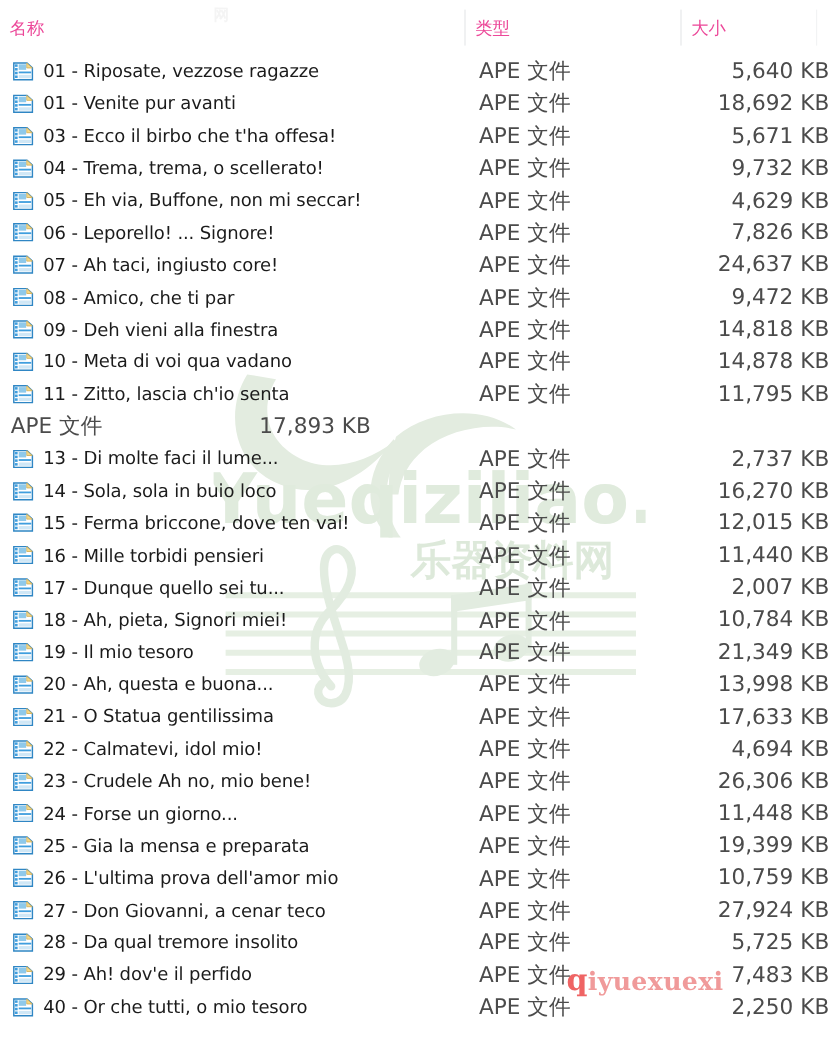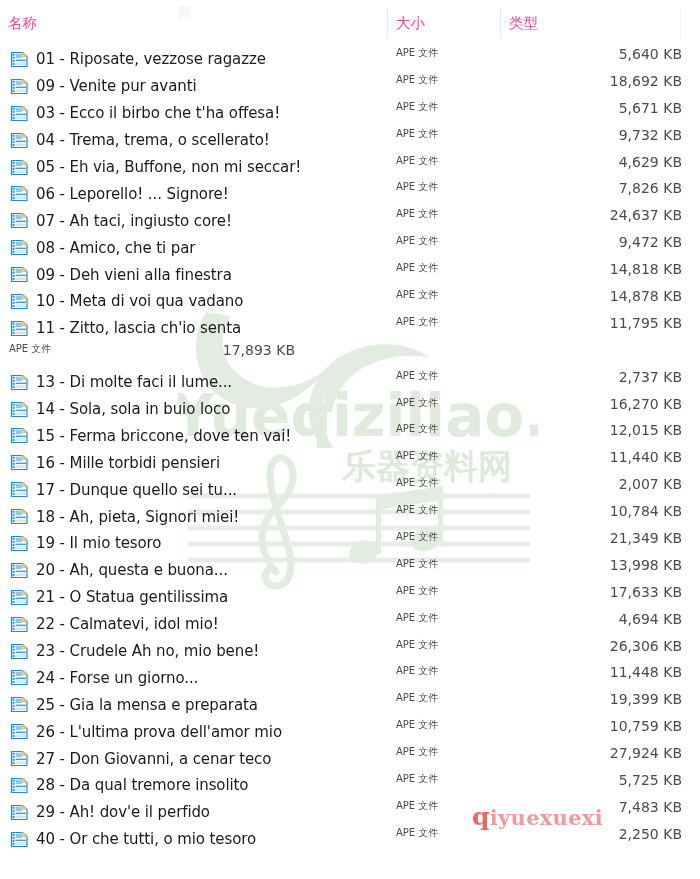--- a/index.html
+++ b/index.html
@@ -107,50 +107,52 @@
     background: #ffffff;
   }
 
   
   .rows {
     position: relative;
     z-index: 2;
   }
   .row {
     display: flex;
+    align-items: center;
     height: 26.9px;
     background: transparent;
+    gap: 14px;
   }
   .cell-name {
     width: 387px;
     display: flex;
     align-items: center;
     padding-left: 10px;
     overflow: hidden;
   }
   .fname {
     font-size: 15px;
     color: #1b1b1b;
     white-space: nowrap;
     font-family: "DejaVu Sans", "Liberation Sans", sans-serif;
     letter-spacing: -0.1px;
   }
   .cell-type {
     width: 180px;
     padding-left: 9px;
-    font-size: 10px;
+    font-size: 18px;
     color: #4b4b4b;
     white-space: nowrap;
     font-family: "DejaVu Sans", "Liberation Sans", sans-serif;
   }
   .cell-size {
     width: 124px;
     padding-right: 9px;
     text-align: right;
-    font-size: 14px;
+    font-size: 18px;
     color: #4b4b4b;
     white-space: nowrap;
     font-family: "DejaVu Sans", "Liberation Sans", sans-serif;
   }
 
   
   .ficon {
     width: 19px;
     height: 19px;
     flex: 0 0 19px;
@@ -209,28 +211,28 @@
       </svg>
     </div>
 
     <div class="wm-red"><span class="q-big">q</span><span>iyuexuexi</span></div>
   </div>
 
   <div class="header">
     <div class="hdr-cell hdr-name">
       <span>名称</span>
     </div>
+    <div class="hdr-cell hdr-type">
+      <span class="hdr-div"></span>
+      <span>类型</span>
+    </div>
     <div class="hdr-cell hdr-size">
       <span class="hdr-div"></span>
       <span>大小</span>
     </div>
-    <div class="hdr-cell hdr-type">
-      <span class="hdr-div"></span>
-      <span>类型</span>
-    </div>
     <span class="hdr-end-div"></span>
     <div class="hdr-rule"></div>
   </div>
 
   <div class="rows" id="rows">
   <div class="row">
     <div class="cell-name">
       <span class="ficon">
         <svg viewBox="0 0 19 19" xmlns="http://www.w3.org/2000/svg">
           <path d="M1.5 2.5 H12.5 L17 6.6 V16.5 H1.5 Z" fill="#ffffff" stroke="#2f86c4" stroke-width="1.2"></path>
@@ -258,21 +260,21 @@
           <path d="M12.3 2.6 V6.6 H16.9 Z" fill="#f5d98a" stroke="#d6b45e" stroke-width="0.8"></path>
           <rect x="2.4" y="3.6" width="2.3" height="2.1" fill="#3f9ede"></rect>
           <rect x="2.4" y="6.7" width="2.3" height="2.1" fill="#3f9ede"></rect>
           <rect x="2.4" y="9.8" width="2.3" height="2.1" fill="#3f9ede"></rect>
           <rect x="2.4" y="12.9" width="2.3" height="2.1" fill="#3f9ede"></rect>
           <rect x="5.6" y="3.6" width="6.2" height="4.6" fill="#8fc9ea"></rect>
           <rect x="5.6" y="9.6" width="10.4" height="1.5" fill="#3f9ede"></rect>
           <rect x="5.6" y="12.4" width="10.4" height="2.8" fill="#cfe7f6"></rect>
         </svg>
       </span>
-      <span class="fname">09 - Venite pur avanti</span>
+      <span class="fname">01 - Venite pur avanti</span>
     </div>
     <div class="cell-type">APE 文件</div>
     <div class="cell-size">18,692 KB</div>
   </div>
 
   <div class="row">
     <div class="cell-name">
       <span class="ficon">
         <svg viewBox="0 0 19 19" xmlns="http://www.w3.org/2000/svg">
           <path d="M1.5 2.5 H12.5 L17 6.6 V16.5 H1.5 Z" fill="#ffffff" stroke="#2f86c4" stroke-width="1.2"></path>

